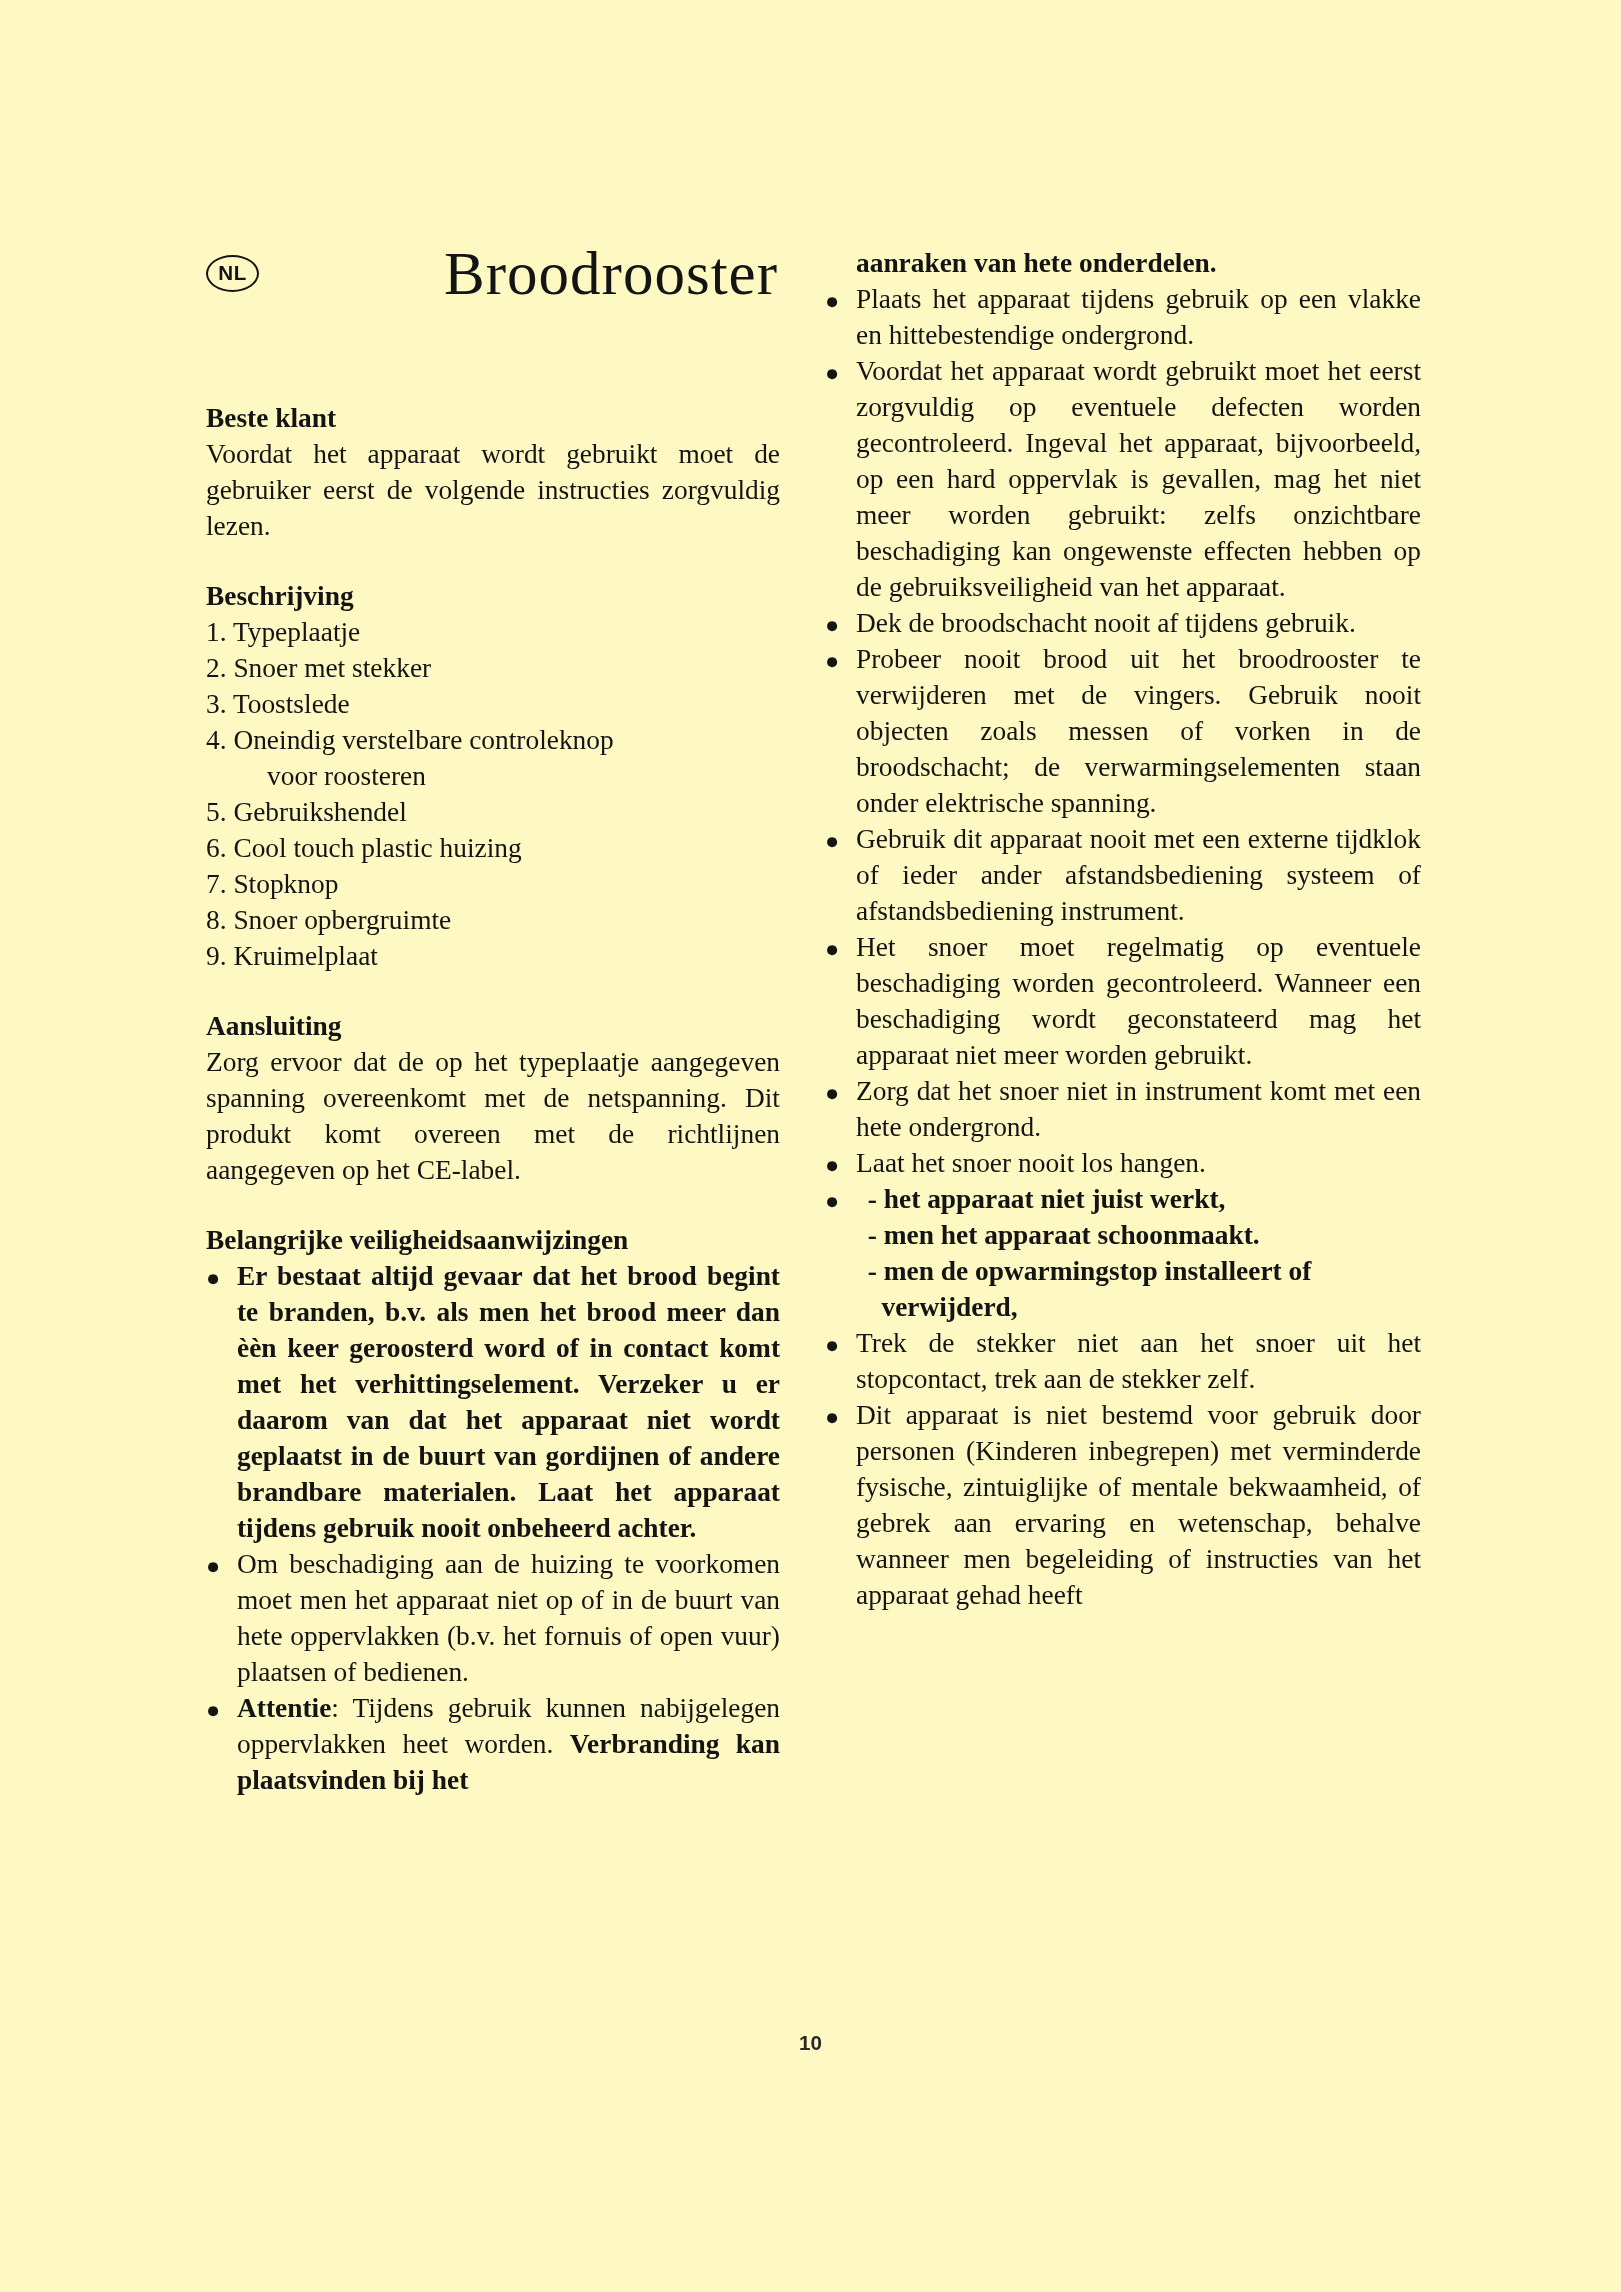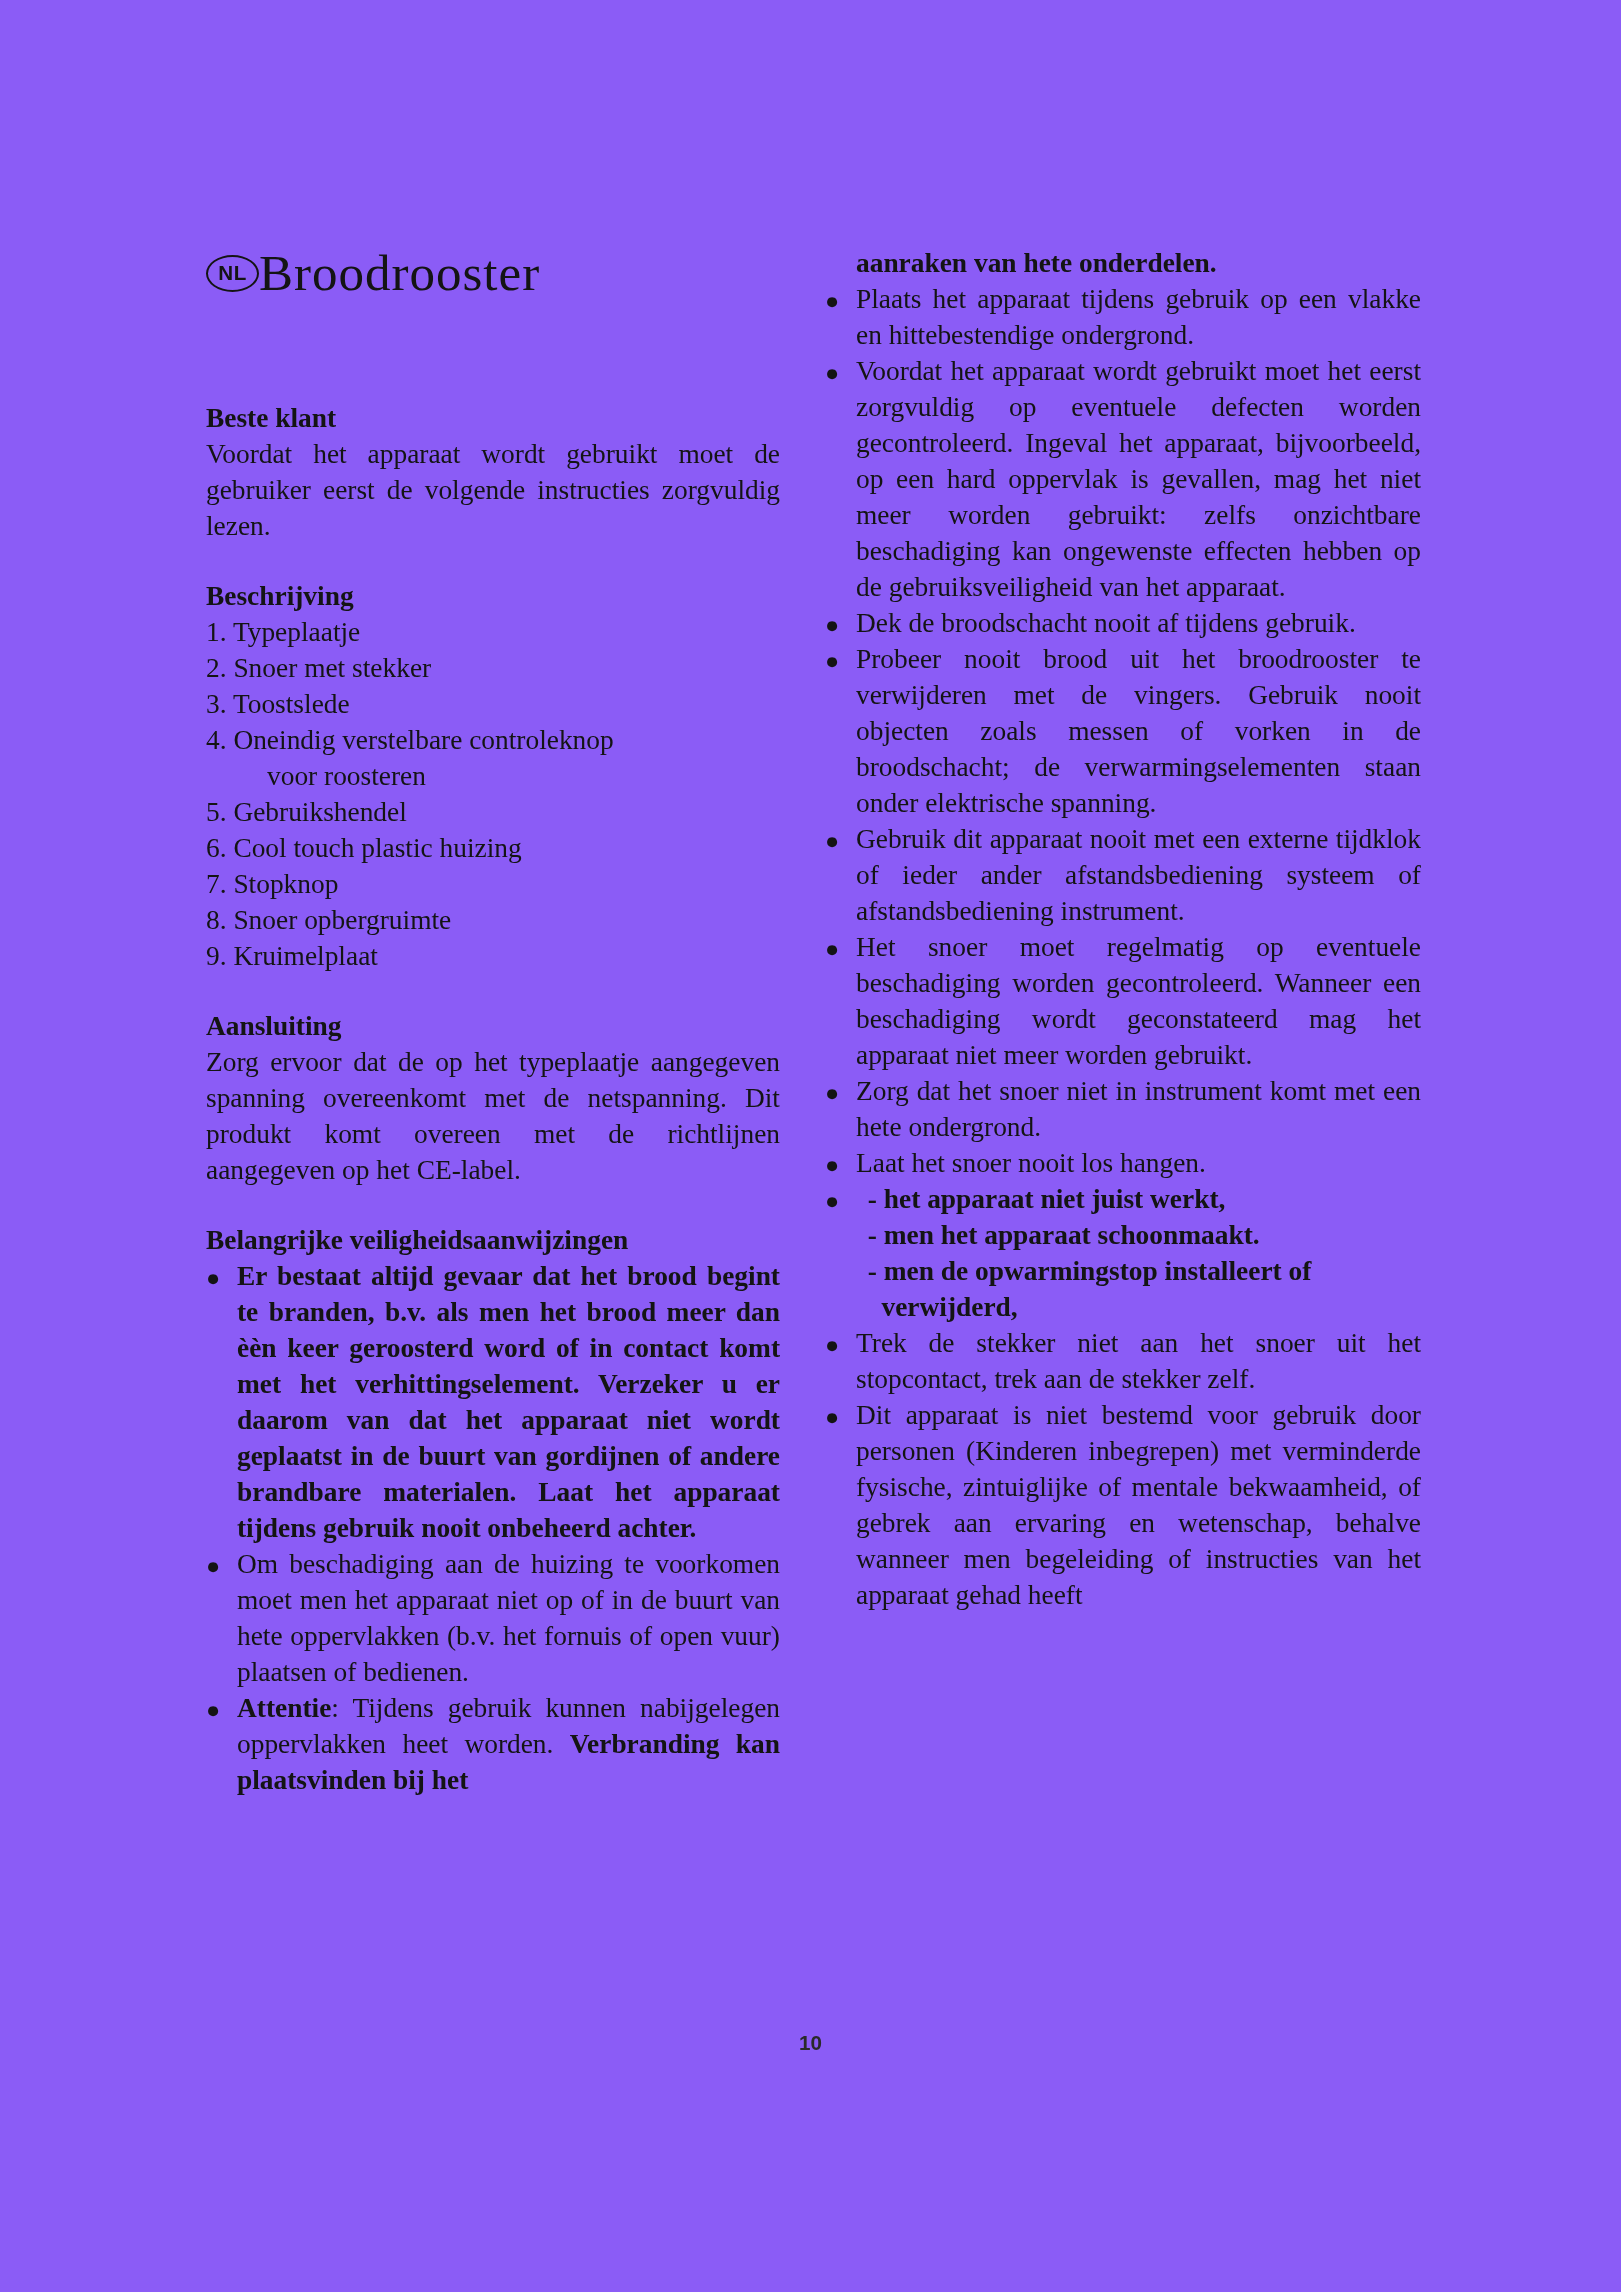--- a/index.html
+++ b/index.html
@@ -7,21 +7,21 @@
   body {
     width: 1621px;
     height: 2293px;
     position: relative;
     font-family: "Liberation Serif", "DejaVu Serif", serif;
     color: #141414;
   }
   .page {
     position: absolute;
     inset: 0;
-    background: #8b5cf6;
+    background: #fef9c3;
   }
   .content {
     position: absolute;
     left: 206px;
     top: 245px;
     width: 1215px;
     display: flex;
     gap: 45px;
   }
   .col { font-size: 27.4px; line-height: 36px; }
@@ -44,21 +44,22 @@
     border: 2.9px solid #141414;
     border-radius: 50%;
     font-family: "Liberation Sans", sans-serif;
     font-weight: bold;
     font-size: 20.6px;
     letter-spacing: 0.5px;
     flex: 0 0 auto;
   }
   .doc-title {
     flex: 1;
-    font-size: 51px;
+    text-align: right;
+    font-size: 61px;
     line-height: 57px;
     font-weight: 400;
     letter-spacing: 1px;
     padding-right: 2px;
   }
 
   
   .sec-heading {
     font-size: 27.4px;
     line-height: 36px;

